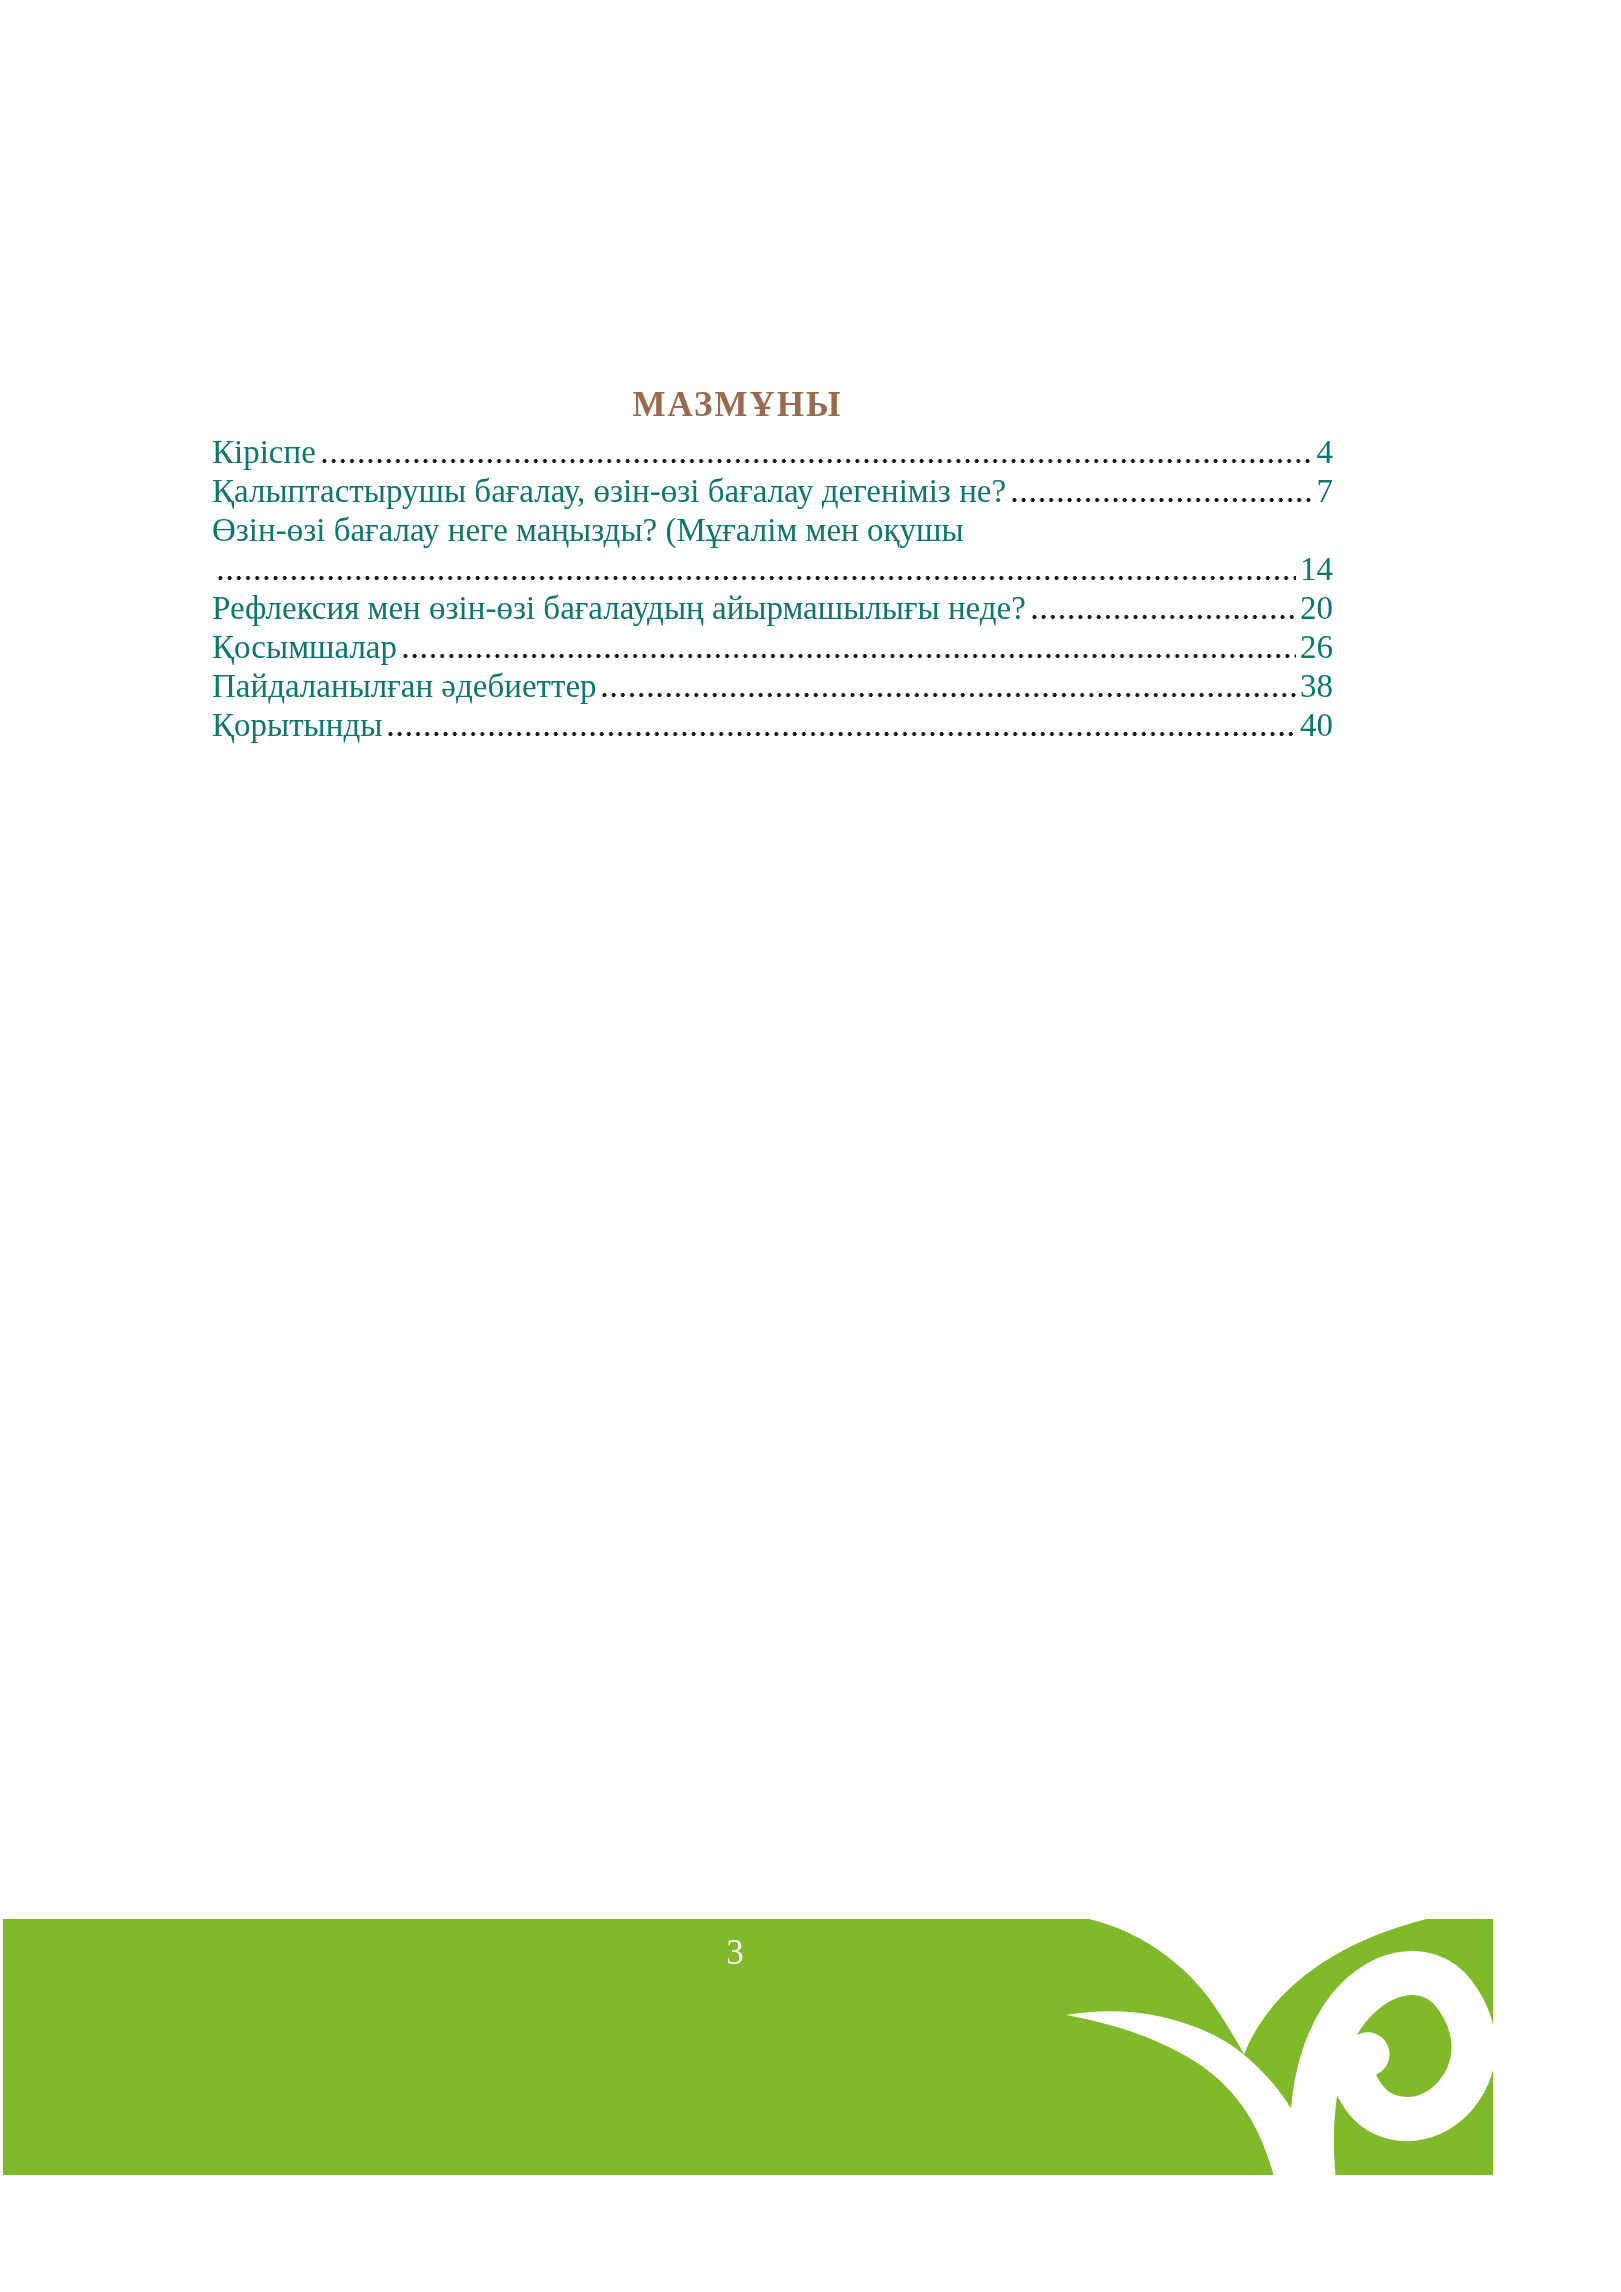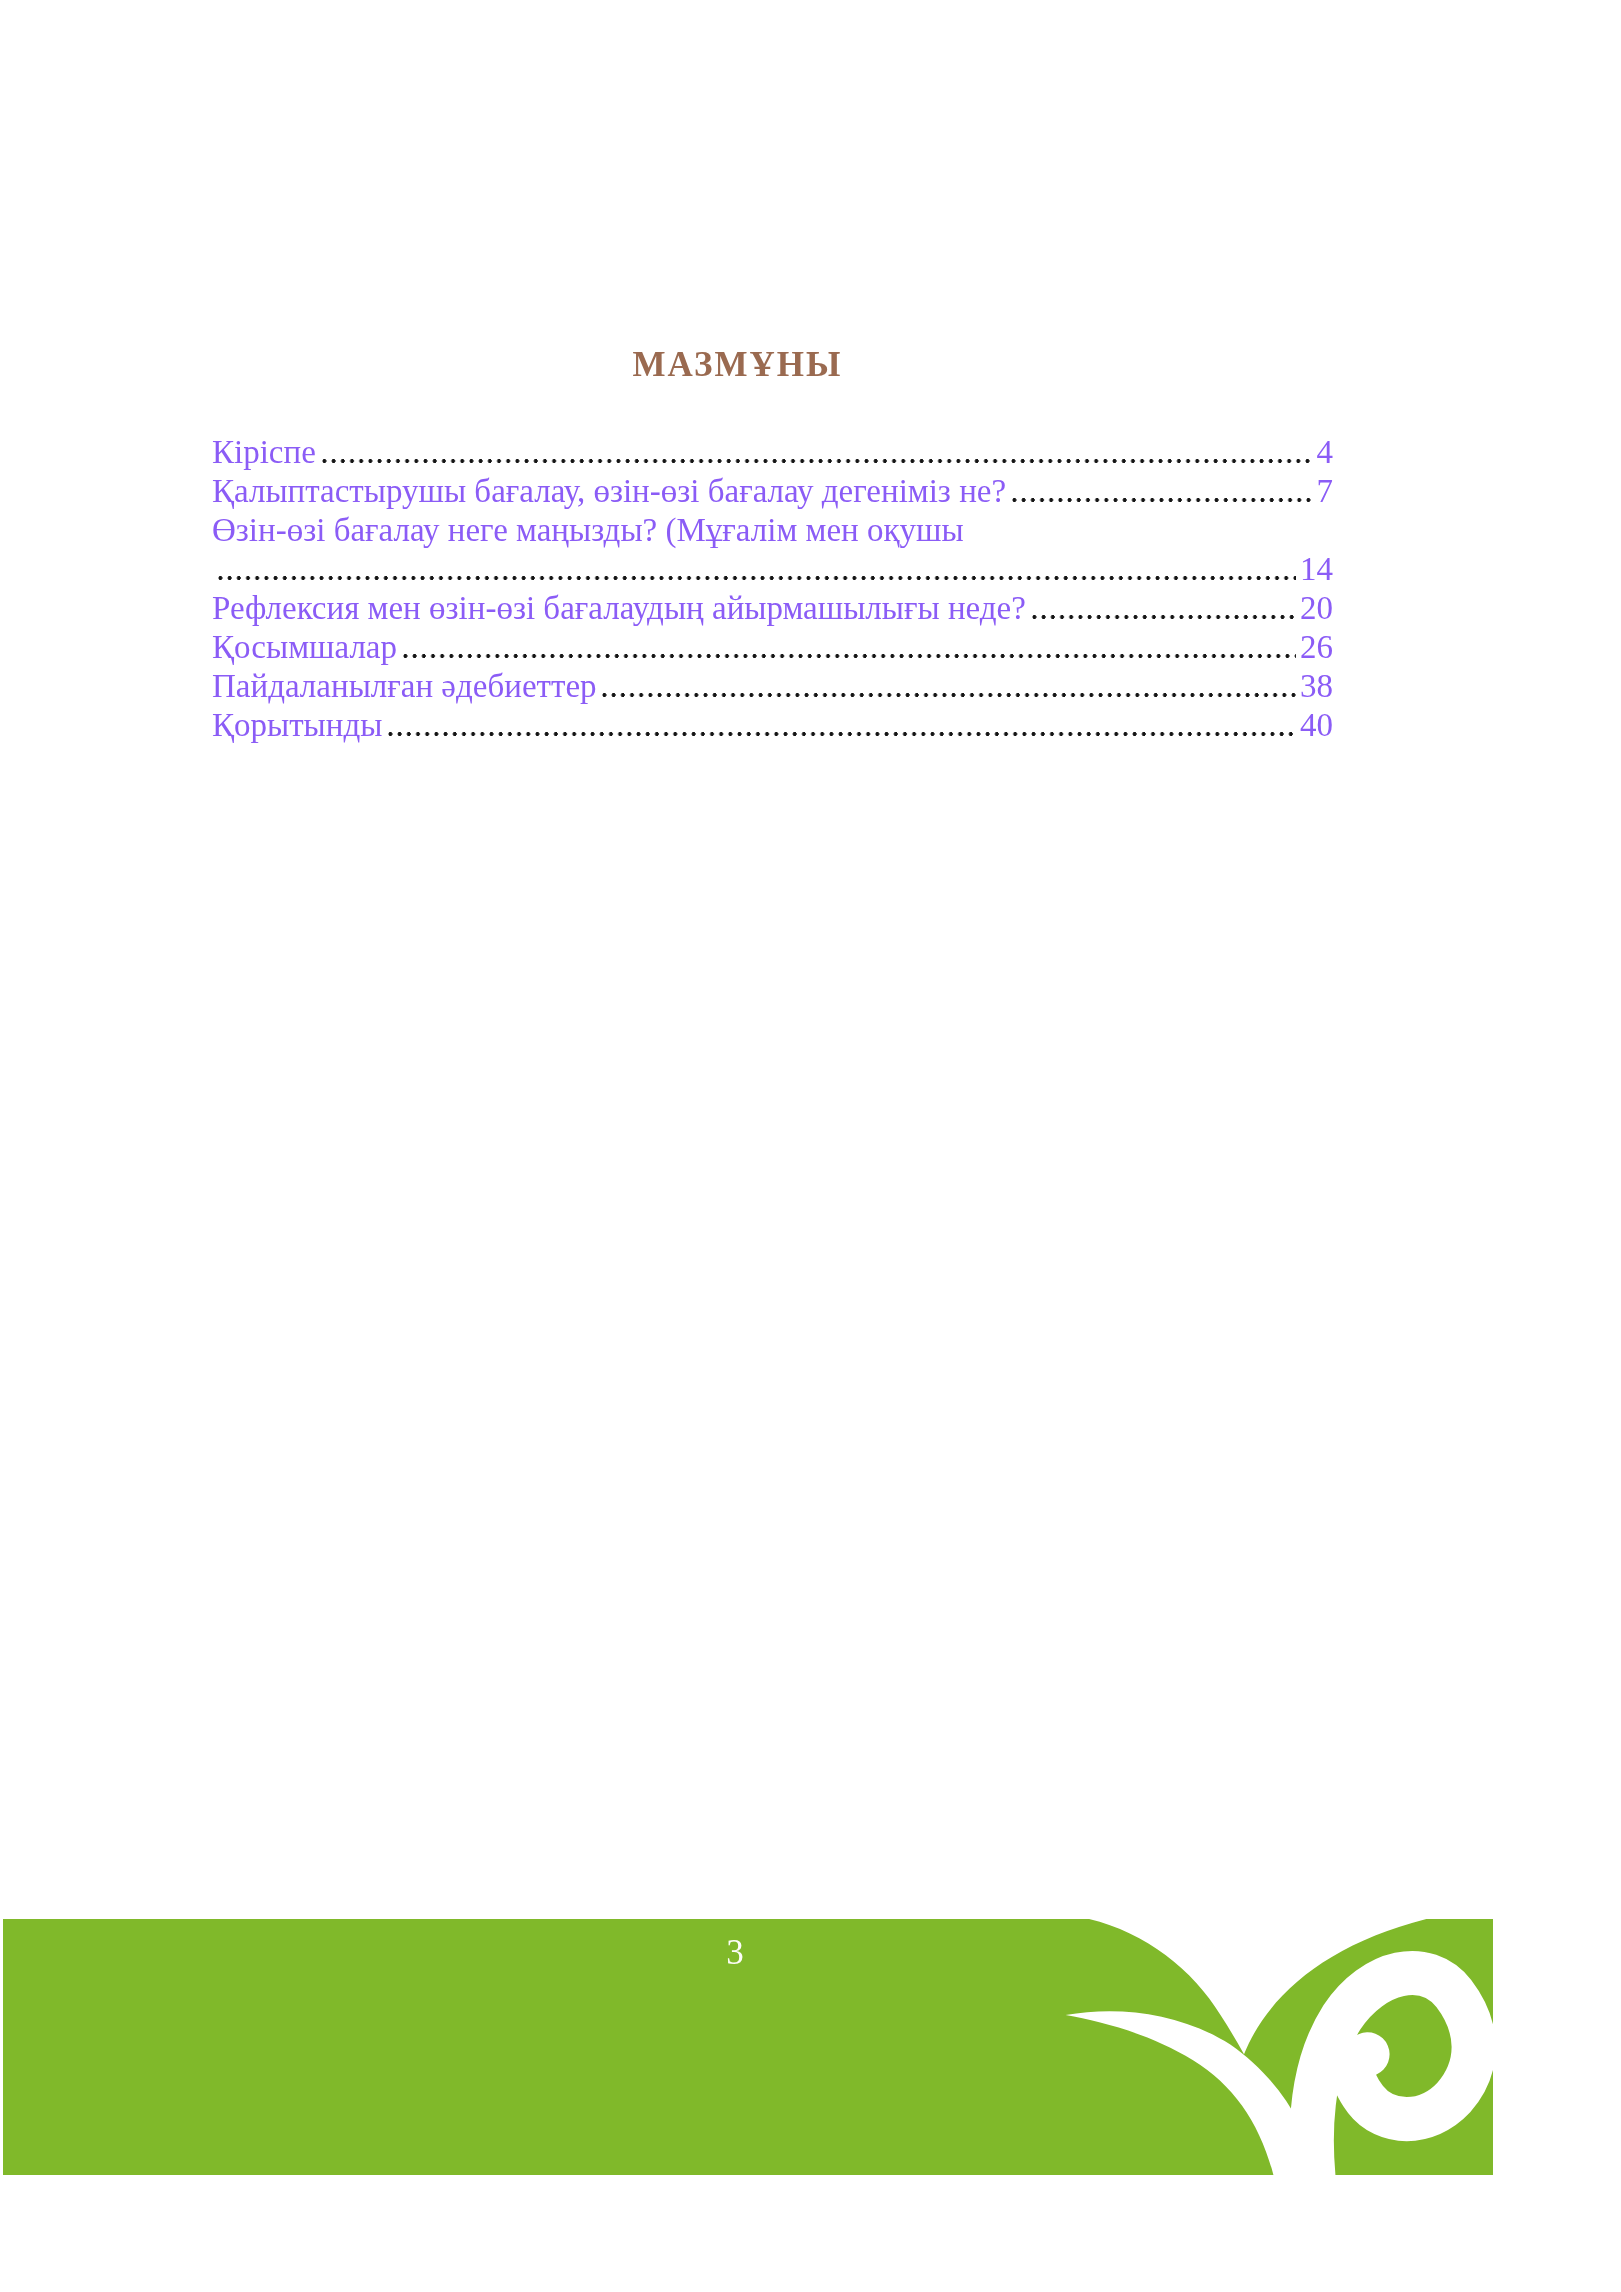--- a/index.html
+++ b/index.html
@@ -59,23 +59,23 @@
     text-align:center;
     font-size:35px;line-height:39px;
     color:#fdfdf8;
   }
 </style>
 </head>
 <body>
 
 <div class="page">
 
-  <div class="doc-title" style="color: rgb(154, 106, 80);">МАЗМҰНЫ</div>
+  <div class="doc-title" style="color: rgb(154, 106, 80); margin-top: 40px;">МАЗМҰНЫ</div>
 
-  <div class="toc" style="color: #8b5cf6;">
+  <div class="toc" style="color: #0f766e;">
       <div class="toc-row">
       <span class="toc-text">Кіріспе</span>
       <span class="leader"></span>
       <span class="toc-page">4</span>
     </div>
       <div class="toc-row">
       <span class="toc-text">Қалыптастырушы бағалау, өзін-өзі бағалау дегеніміз не?</span>
       <span class="leader"></span>
       <span class="toc-page">7</span>
     </div>

